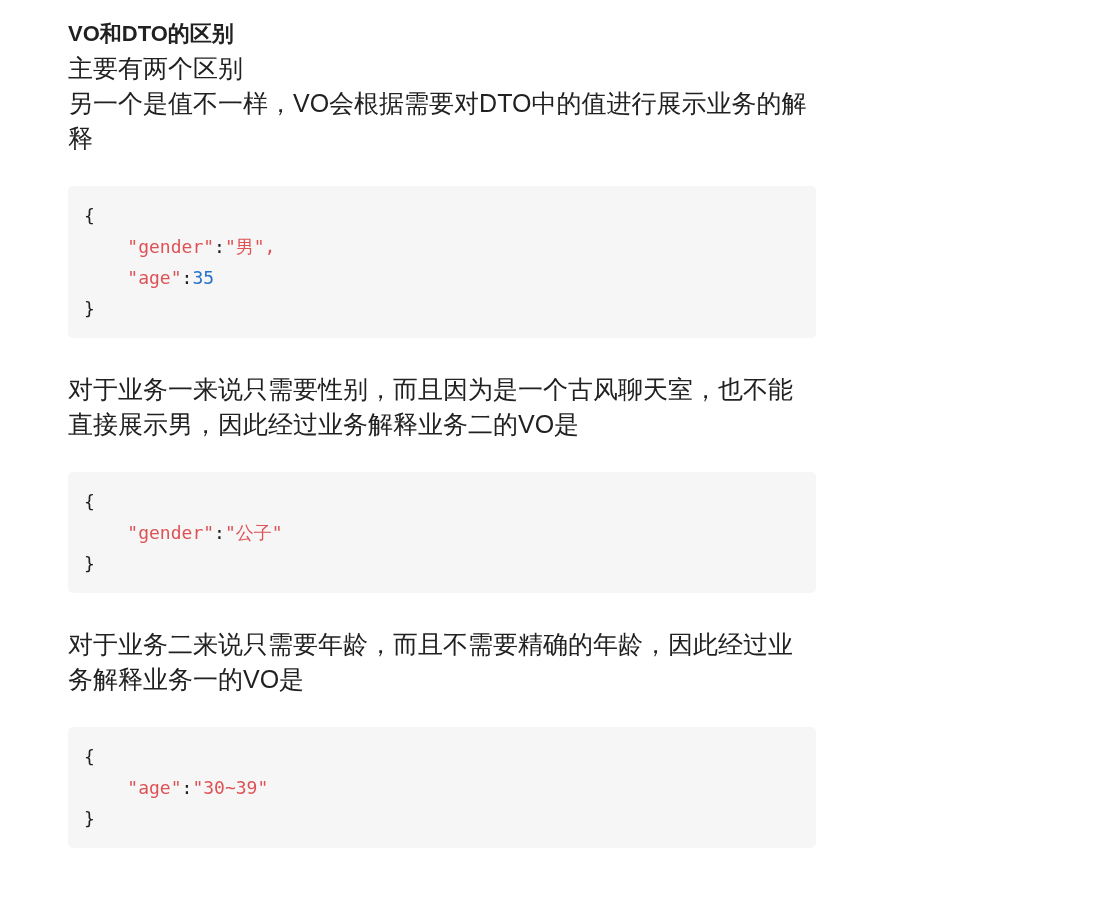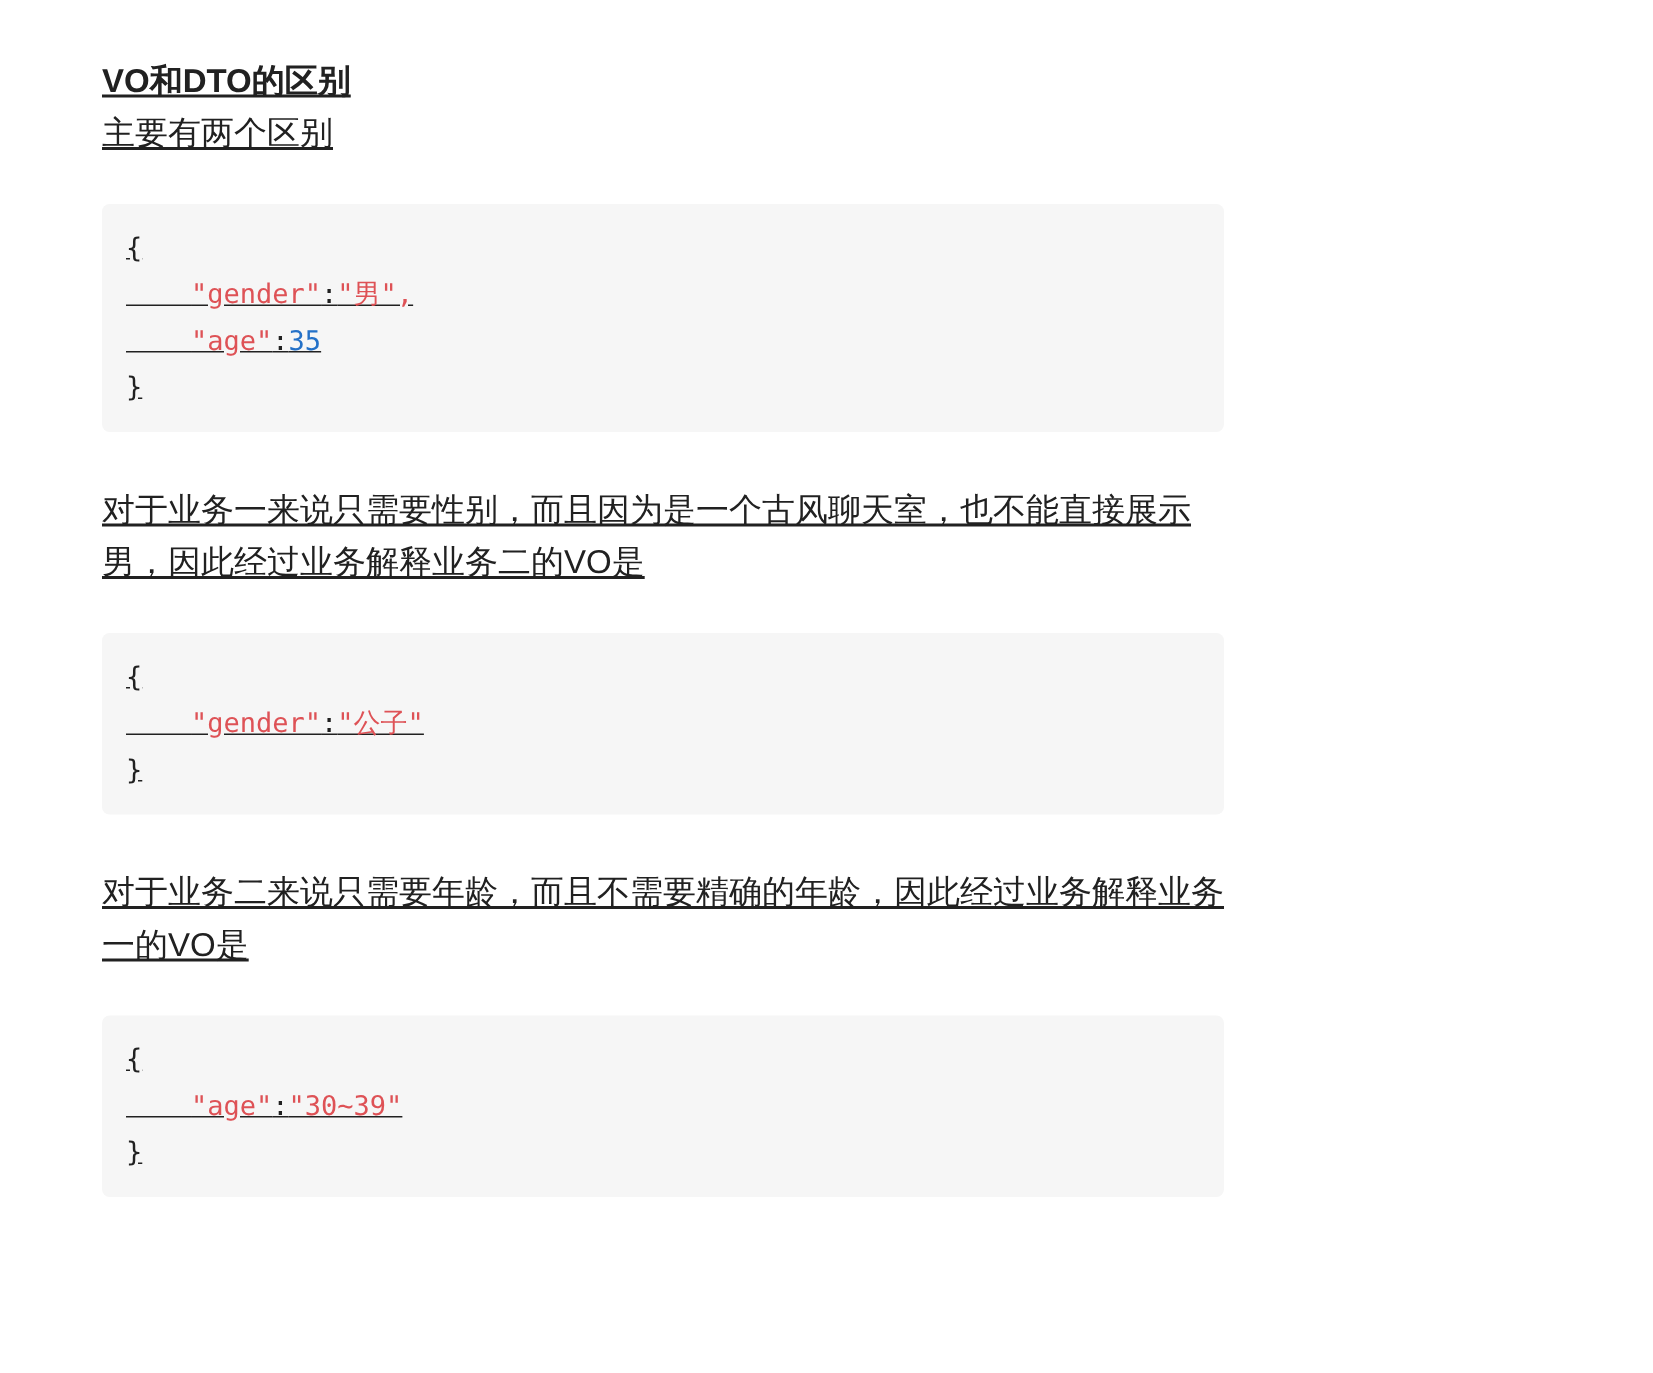--- a/index.html
+++ b/index.html
@@ -14,34 +14,33 @@
   body {
     width: 1102px;
     height: 915px;
     overflow: hidden;
     font-family: "Liberation Sans", "DejaVu Sans", sans-serif;
     color: var(--text-color);
   }
   .page {
     width: 902px;
     height: 915px;
-    padding: 36px 86px 0 68px;
+    padding: 16px 86px 0 68px;
     background: #ffffff;
-    text-decoration: underline;
   }
   .article-title {
     margin: 0;
     font-size: 22px;
     font-weight: bold;
     line-height: 35px;
     color: var(--text-color);
   }
   .para {
     margin: 0;
-    font-size: 22px;
+    font-size: 25px;
     line-height: 35px;
     color: var(--text-color);
   }
   pre.code-block {
     margin: 30px 0 34px 0;
     padding: 14px 16px;
     background: var(--code-bg);
     border-radius: 5px;
     font-family: "DejaVu Sans Mono", "Liberation Mono", monospace;
     font-size: 18px;
@@ -56,20 +55,21 @@
   .tok-num { color: var(--code-number); }
 </style>
 </head>
 <body>
 
 <div class="page">
 
   <h1 class="article-title">VO和DTO的区别</h1>
 
   <p class="para">主要有两个区别</p>
+  <p class="para">另一个是值不一样，VO会根据需要对DTO中的值进行展示业务的解释</p>
 
   <pre class="code-block"><div class="code-line"><span class="tok-pun">{</span></div><div class="code-line"><span class="tok-pun">    </span><span class="tok-str">"gender"</span><span class="tok-pun">:</span><span class="tok-str">"男",</span></div><div class="code-line"><span class="tok-pun">    </span><span class="tok-str">"age"</span><span class="tok-pun">:</span><span class="tok-num">35</span></div><div class="code-line"><span class="tok-pun">}</span></div></pre>
 
   <p class="para">对于业务一来说只需要性别，而且因为是一个古风聊天室，也不能直接展示男，因此经过业务解释业务二的VO是</p>
 
   <pre class="code-block"><div class="code-line"><span class="tok-pun">{</span></div><div class="code-line"><span class="tok-pun">    </span><span class="tok-str">"gender"</span><span class="tok-pun">:</span><span class="tok-str">"公子"</span></div><div class="code-line"><span class="tok-pun">}</span></div></pre>
 
   <p class="para">对于业务二来说只需要年龄，而且不需要精确的年龄，因此经过业务解释业务一的VO是</p>
 
   <pre class="code-block"><div class="code-line"><span class="tok-pun">{</span></div><div class="code-line"><span class="tok-pun">    </span><span class="tok-str">"age"</span><span class="tok-pun">:</span><span class="tok-str">"30~39"</span></div><div class="code-line"><span class="tok-pun">}</span></div></pre>

